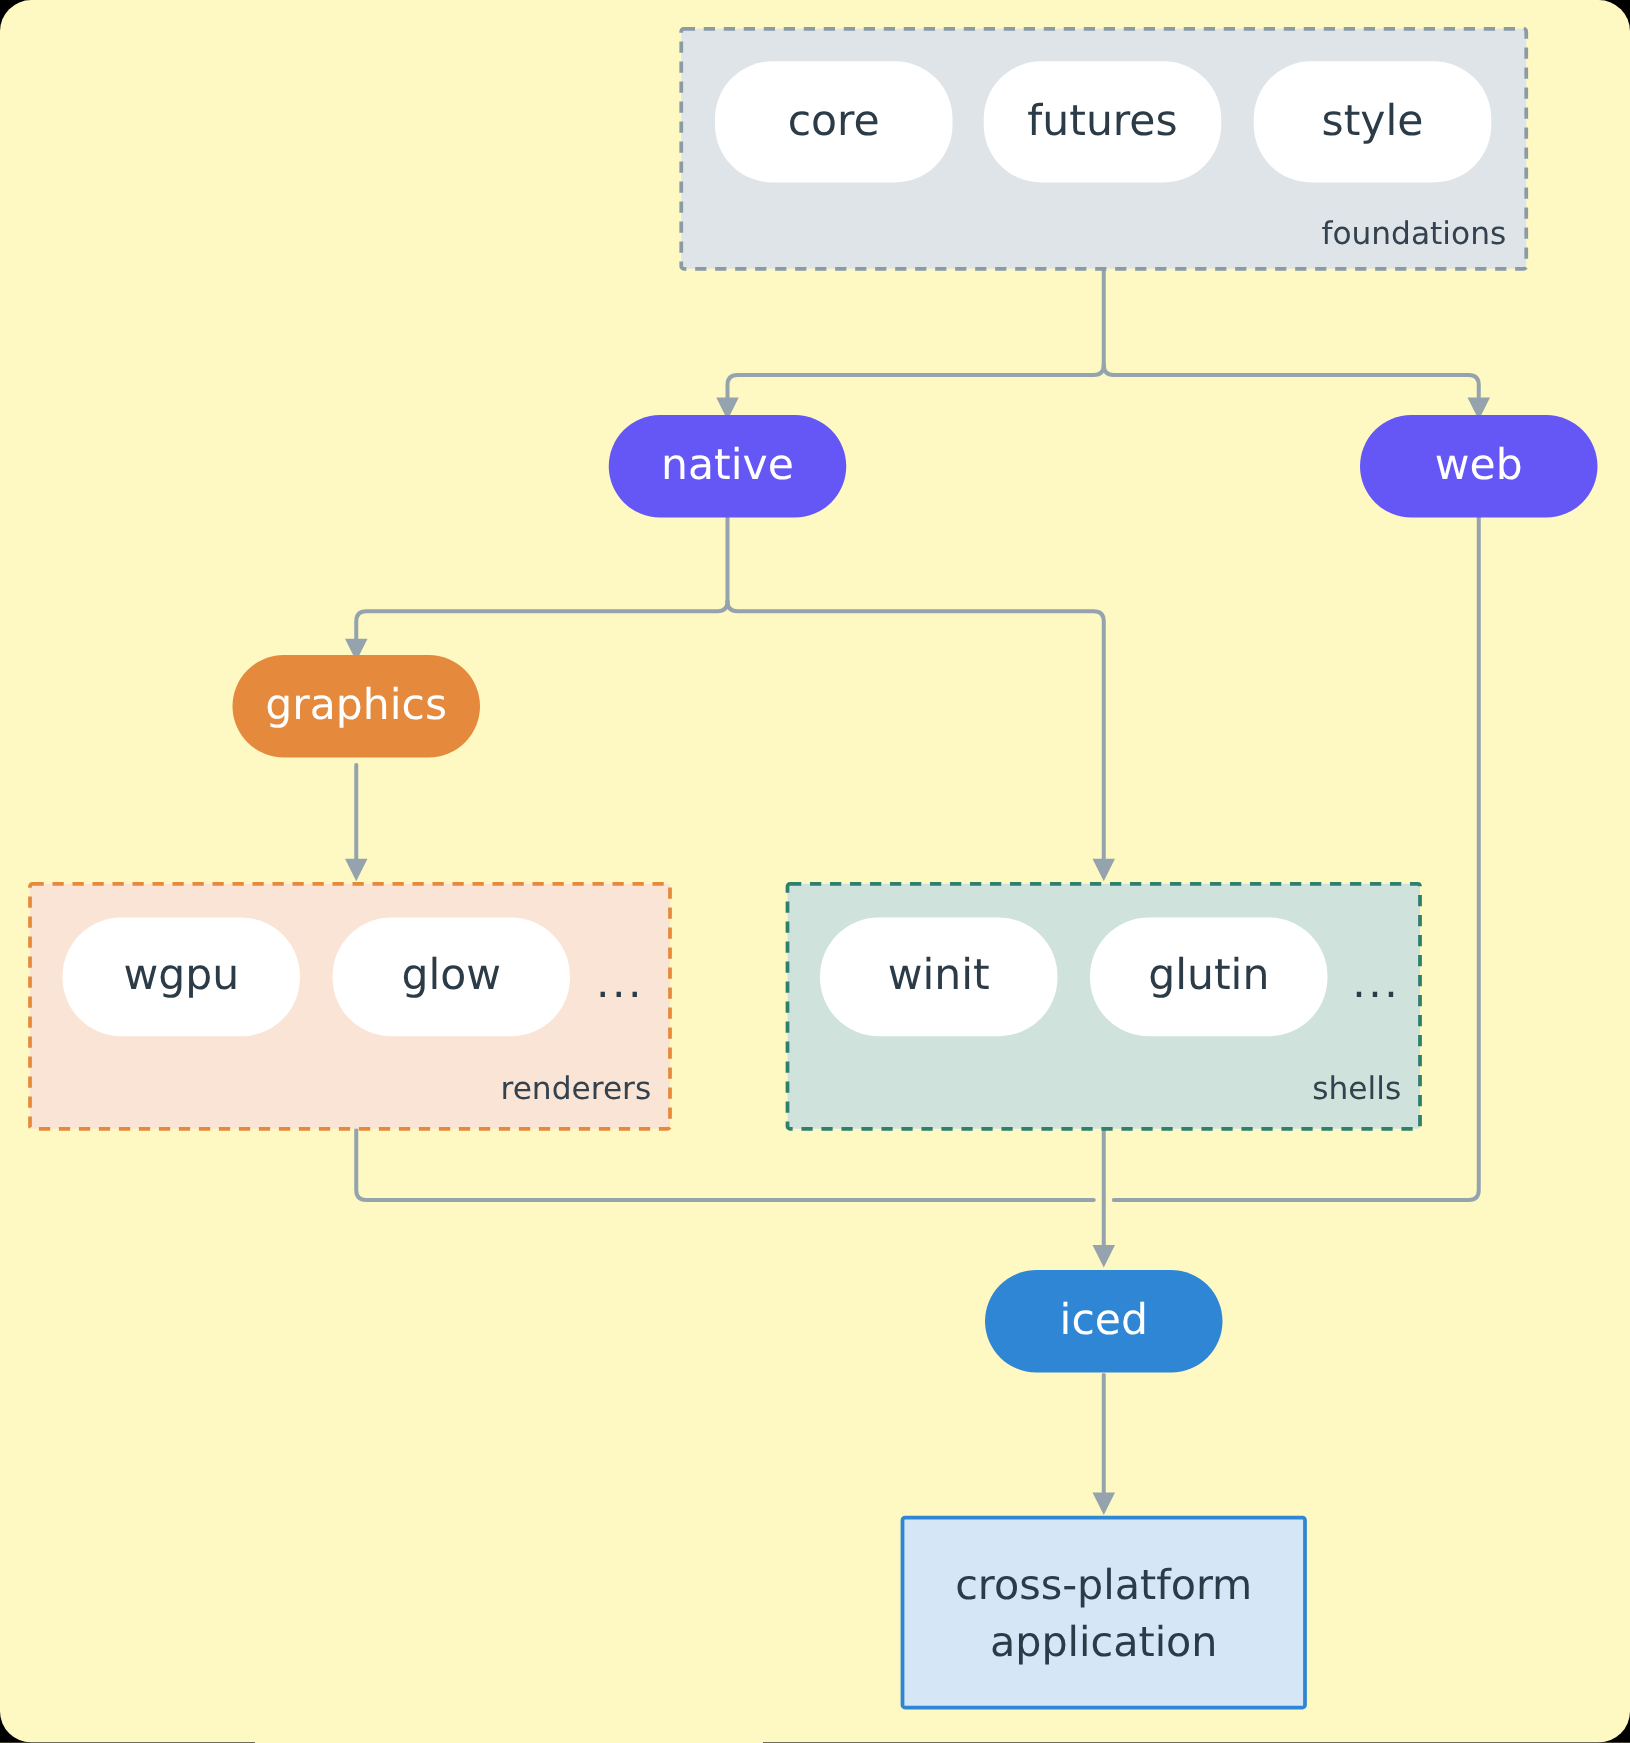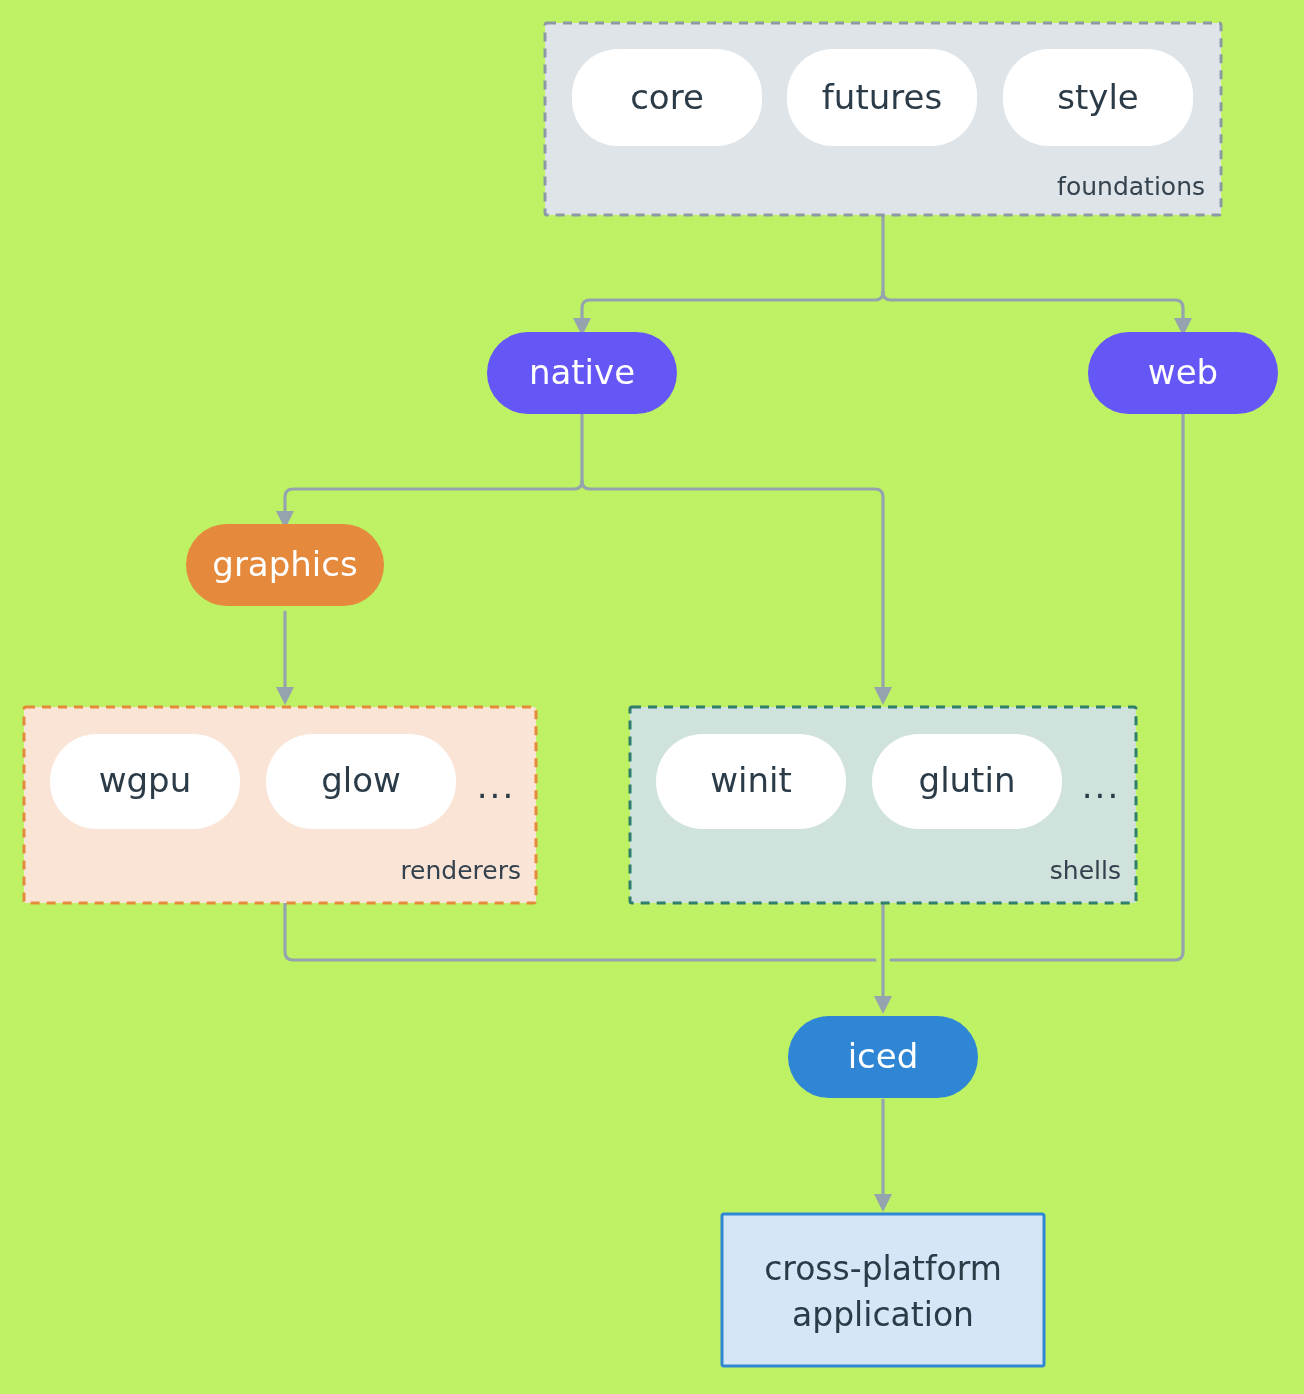--- a/index.html
+++ b/index.html
@@ -73,21 +73,21 @@
   }
   .box-label-dark {
     font-size: 33px;
     fill: #2b3b47;
     text-anchor: middle;
   }
 </style>
 </head>
 <body style="background: rgb(0, 0, 0);">
 
-<div id="diagram-root" style="background: #bef264;">
+<div id="diagram-root" style="background: #fef9c3; border-radius: 25px;">
   <svg id="diagram-svg" viewBox="0 0 1304 1394" xmlns="http://www.w3.org/2000/svg">
 
     <g>
 
       <path class="edge-path" d="M 883 215 L 883 292"></path>
       <path class="edge-path" d="M 883 292 Q 883 300 875 300 L 590 300 Q 582 300 582 308 L 582 322"></path>
       <path class="edge-path" d="M 883 292 Q 883 300 891 300 L 1175 300 Q 1183 300 1183 308 L 1183 322"></path>
       <polygon class="arrow-head" points="582,336 573,318 591,318"></polygon>
       <polygon class="arrow-head" points="1183,336 1174,318 1192,318"></polygon>
 

